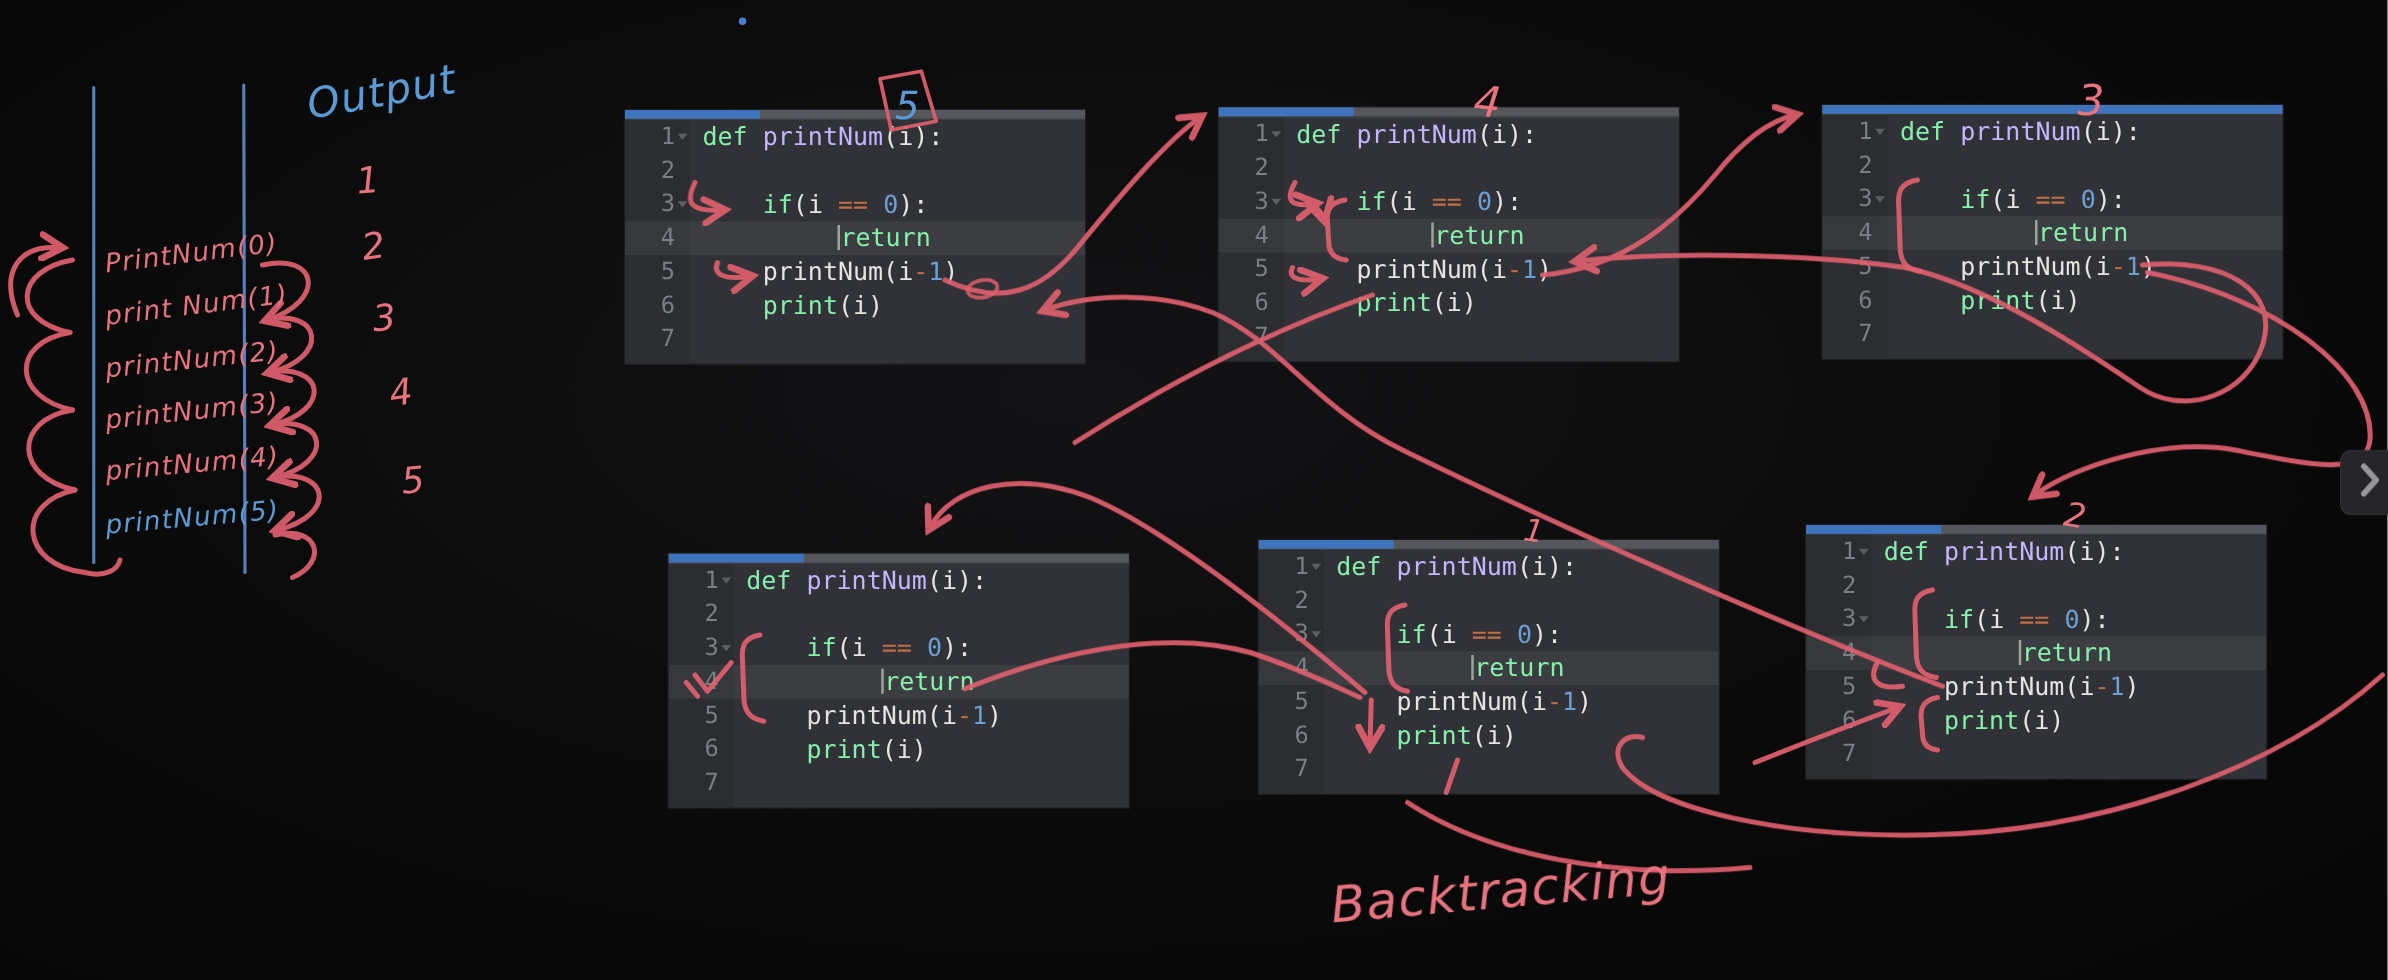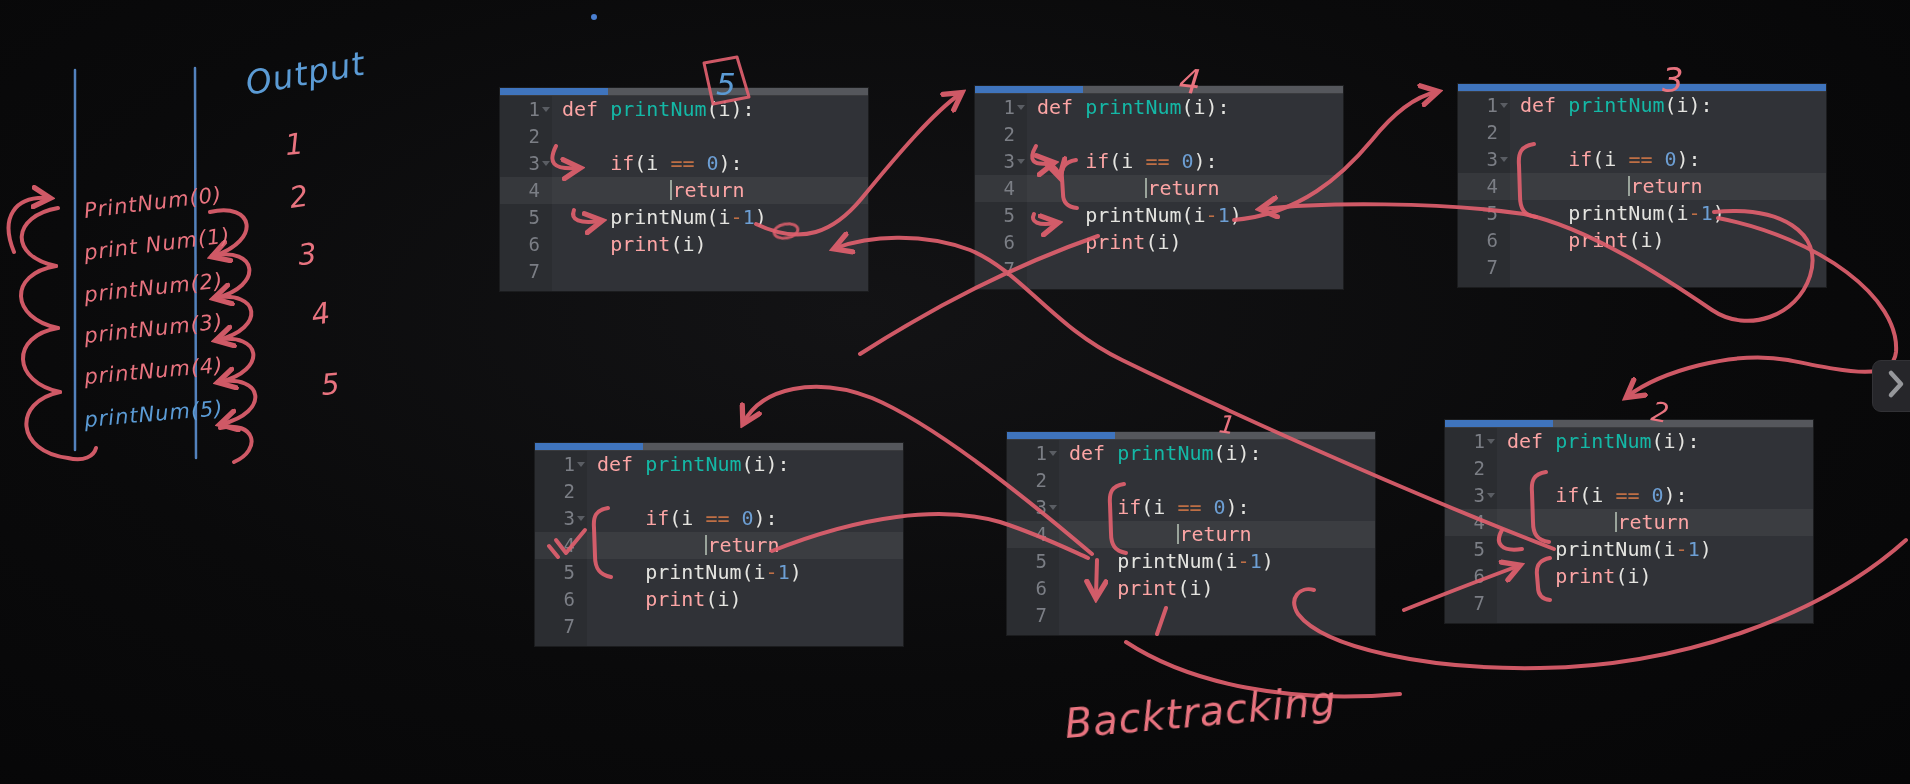--- a/index.html
+++ b/index.html
@@ -29,22 +29,22 @@
   .gut{
     width:52px;flex:0 0 52px;color:#7b7e85;text-align:right;
     padding-right:12px;box-sizing:border-box;font-size:19px;position:relative;
   }
   .fold{
     position:absolute;right:2px;top:11px;width:0;height:0;
     border-left:4px solid transparent;border-right:4px solid transparent;
     border-top:5px solid #5a5d63;
   }
   .codeline{white-space:pre;padding-left:10px;color:#e4e4e0;}
-  .tok-kw{color:#fca5a5}
-  .tok-fn{color:#14b8a6}
+  .tok-kw{color:#86efac}
+  .tok-fn{color:#c4b5fd}
   .tok-pl{color:#e4e4e0}
   .tok-op{color:#bf6f45}
   .tok-num{color:#6d9fd4}
   .tok-caret{display:inline-block;width:2px;height:20px;background:#9aa49b;vertical-align:-3px;}
   
   #overlay{position:absolute;left:0;top:0;pointer-events:none;}
   .ink{stroke:#e0606e;stroke-width:4;fill:none;stroke-linecap:round;stroke-linejoin:round;opacity:.92;}
   .ink.thin{stroke-width:3;}
   .blueink{stroke:#5b8fd0;stroke-width:2.5;fill:none;stroke-linecap:round;opacity:.9;}
   .hand{font-family:"DejaVu Sans",sans-serif;font-style:italic;letter-spacing:1px;}

